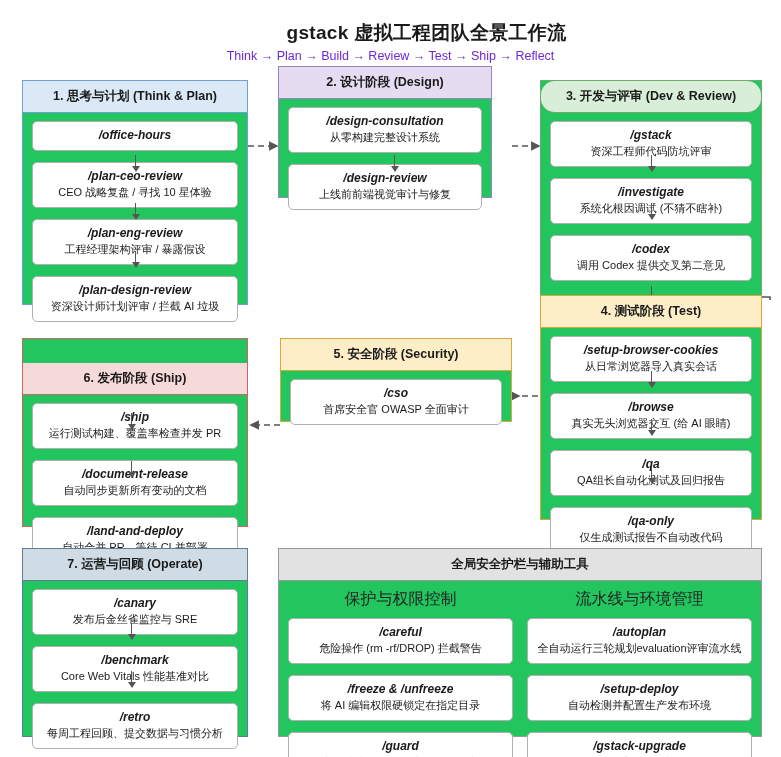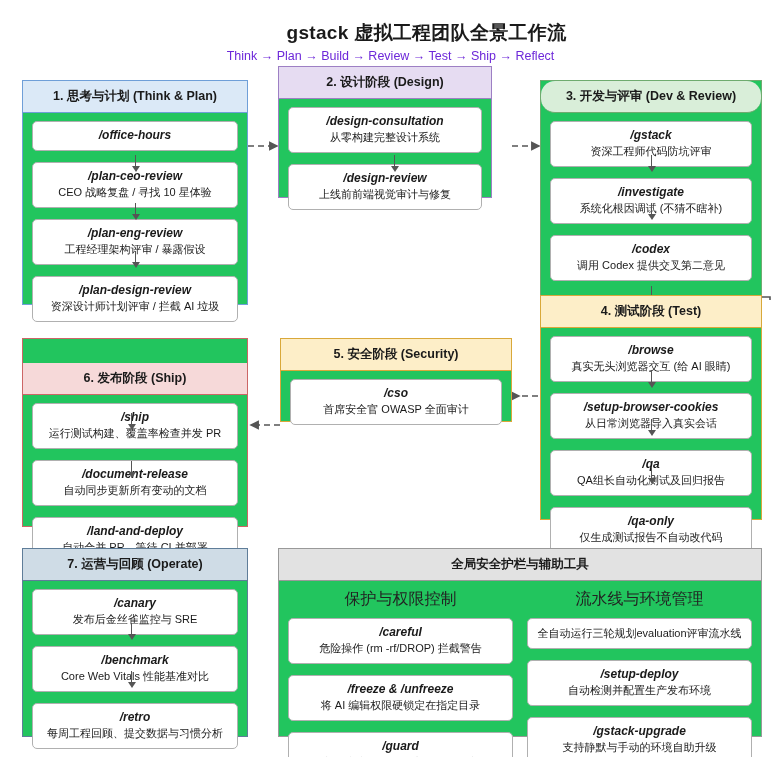--- a/index.html
+++ b/index.html
@@ -221,26 +221,26 @@
     </div>
   </div>
   <div class="arrow-v" style="left:651px; top:155px;"></div>
   <div class="arrow-v" style="left:651px; top:203px;"></div>
   <div class="arrow-v" style="left:651px; top:286px;"></div>
 
   <div class="panel p-test" style="left:540px; top:295px; width:222px; height:225px;">
     <div class="panel-head">4. 测试阶段 (Test)</div>
     <div class="panel-body">
       <div class="card">
+        <div class="cmd">/setup-browser-cookies</div>
+        <div class="desc">从日常浏览器导入真实会话</div>
+      </div>
+      <div class="card">
         <div class="cmd">/browse</div>
         <div class="desc">真实无头浏览器交互 (给 AI 眼睛)</div>
-      </div>
-      <div class="card">
-        <div class="cmd">/setup-browser-cookies</div>
-        <div class="desc">从日常浏览器导入真实会话</div>
       </div>
       <div class="card">
         <div class="cmd">/qa</div>
         <div class="desc">QA组长自动化测试及回归报告</div>
       </div>
       <div class="card">
         <div class="cmd">/qa-only</div>
         <div class="desc">仅生成测试报告不自动改代码</div>
       </div>
     </div>
@@ -313,20 +313,21 @@
           <div class="desc">将 AI 编辑权限硬锁定在指定目录</div>
         </div>
         <div class="card">
           <div class="cmd">/guard</div>
           <div class="desc">完整防护 = 拦截警告 + 目录锁定</div>
         </div>
       </div>
       <div style="flex:1;">
         <div class="subhead">流水线与环境管理</div>
         <div class="card">
+          <div class="cmd">/autoplan</div>
           <div class="desc">全自动运行三轮规划evaluation评审流水线</div>
         </div>
         <div class="card">
           <div class="cmd">/setup-deploy</div>
           <div class="desc">自动检测并配置生产发布环境</div>
         </div>
         <div class="card">
           <div class="cmd">/gstack-upgrade</div>
           <div class="desc">支持静默与手动的环境自助升级</div>
         </div>

